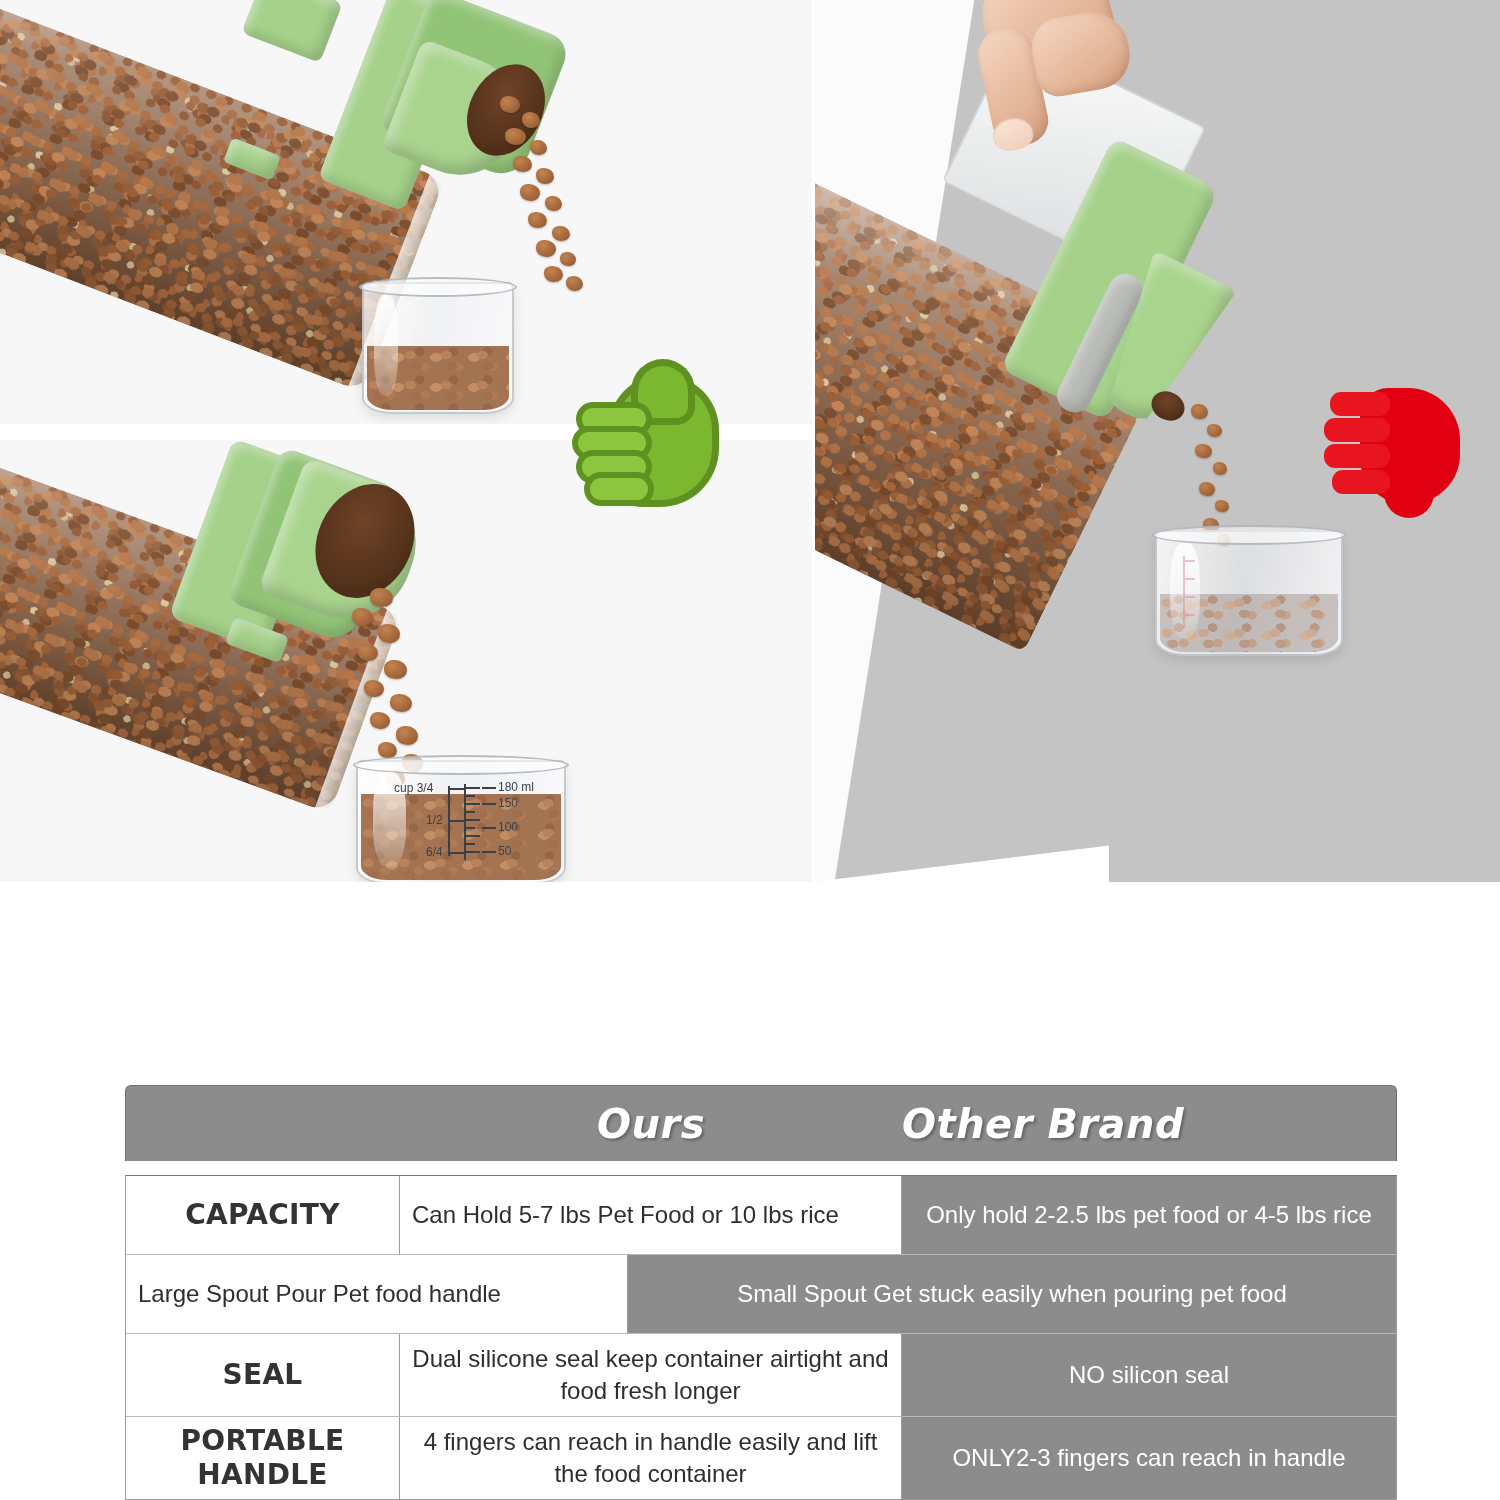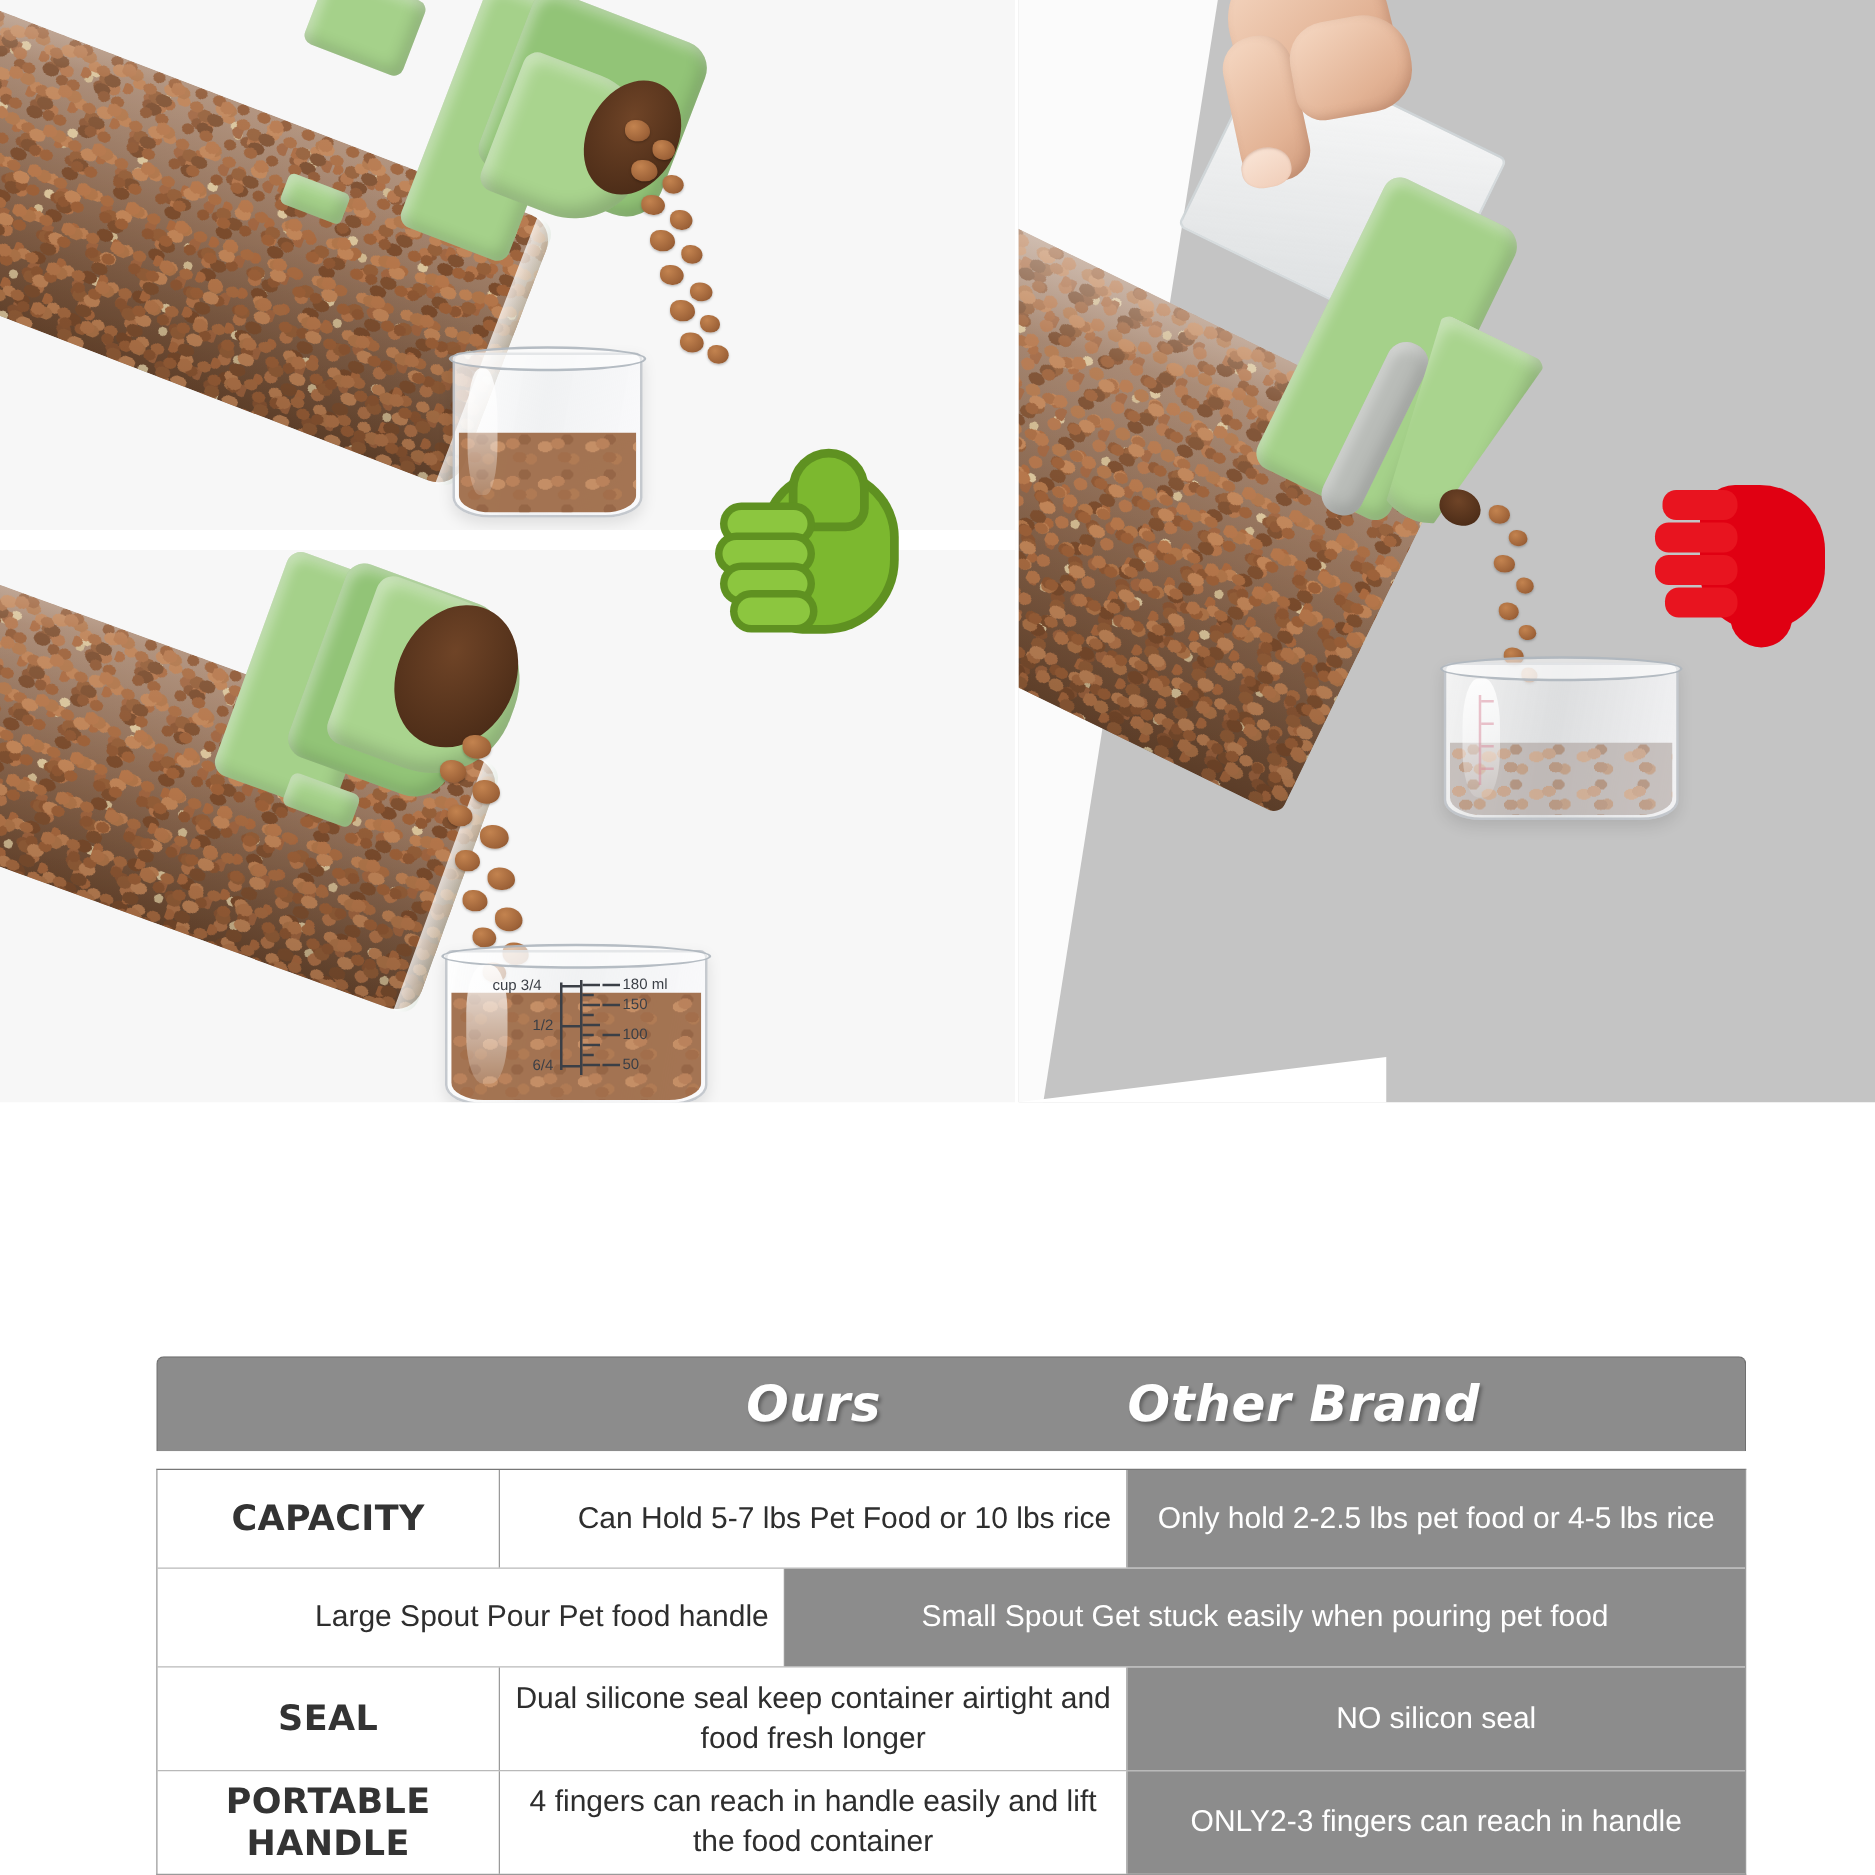--- a/index.html
+++ b/index.html
@@ -124,21 +124,21 @@
 
   .cmp-gap{height:14px;background:#ffffff;}
 
   .cmp-body{border:1px solid #9a9a9a;border-top:1px solid #777;box-sizing:border-box;background:#fff;}
   .row{display:flex;border-bottom:1px solid #b9b9b9;}
   .row:last-child{border-bottom:none;}
   .c-feat{width:274px;flex:none;display:flex;align-items:center;justify-content:center;
      border-right:1px solid #9a9a9a;box-sizing:border-box;padding:6px 4px;}
   .c-feat span{font-family:"DejaVu Sans",sans-serif;font-weight:bold;font-size:28px;
      color:#333;text-align:center;line-height:34px;letter-spacing:.3px;}
-  .c-ours{width:502px;flex:none;display:flex;align-items:center;justify-content:flex-end;
+  .c-ours{width:502px;flex:none;display:flex;align-items:center;justify-content:flex-start;
      border-right:1px solid #9a9a9a;box-sizing:border-box;padding:8px 12px;}
   .c-ours span{font-family:"Liberation Sans",sans-serif;font-size:24px;color:#2e2e2e;
      text-align:center;line-height:32px;}
   .c-other{flex:1;background:#8c8c8c;display:flex;align-items:center;justify-content:center;
      box-sizing:border-box;padding:8px 12px;}
   .c-other span{font-family:"Liberation Sans",sans-serif;font-size:24px;color:#ffffff;
      text-align:center;line-height:32px;}
   .r1{height:78px;} .r2{height:78px;} .r3{height:82px;} .r4{height:82px;}
 </style>
 </head>

